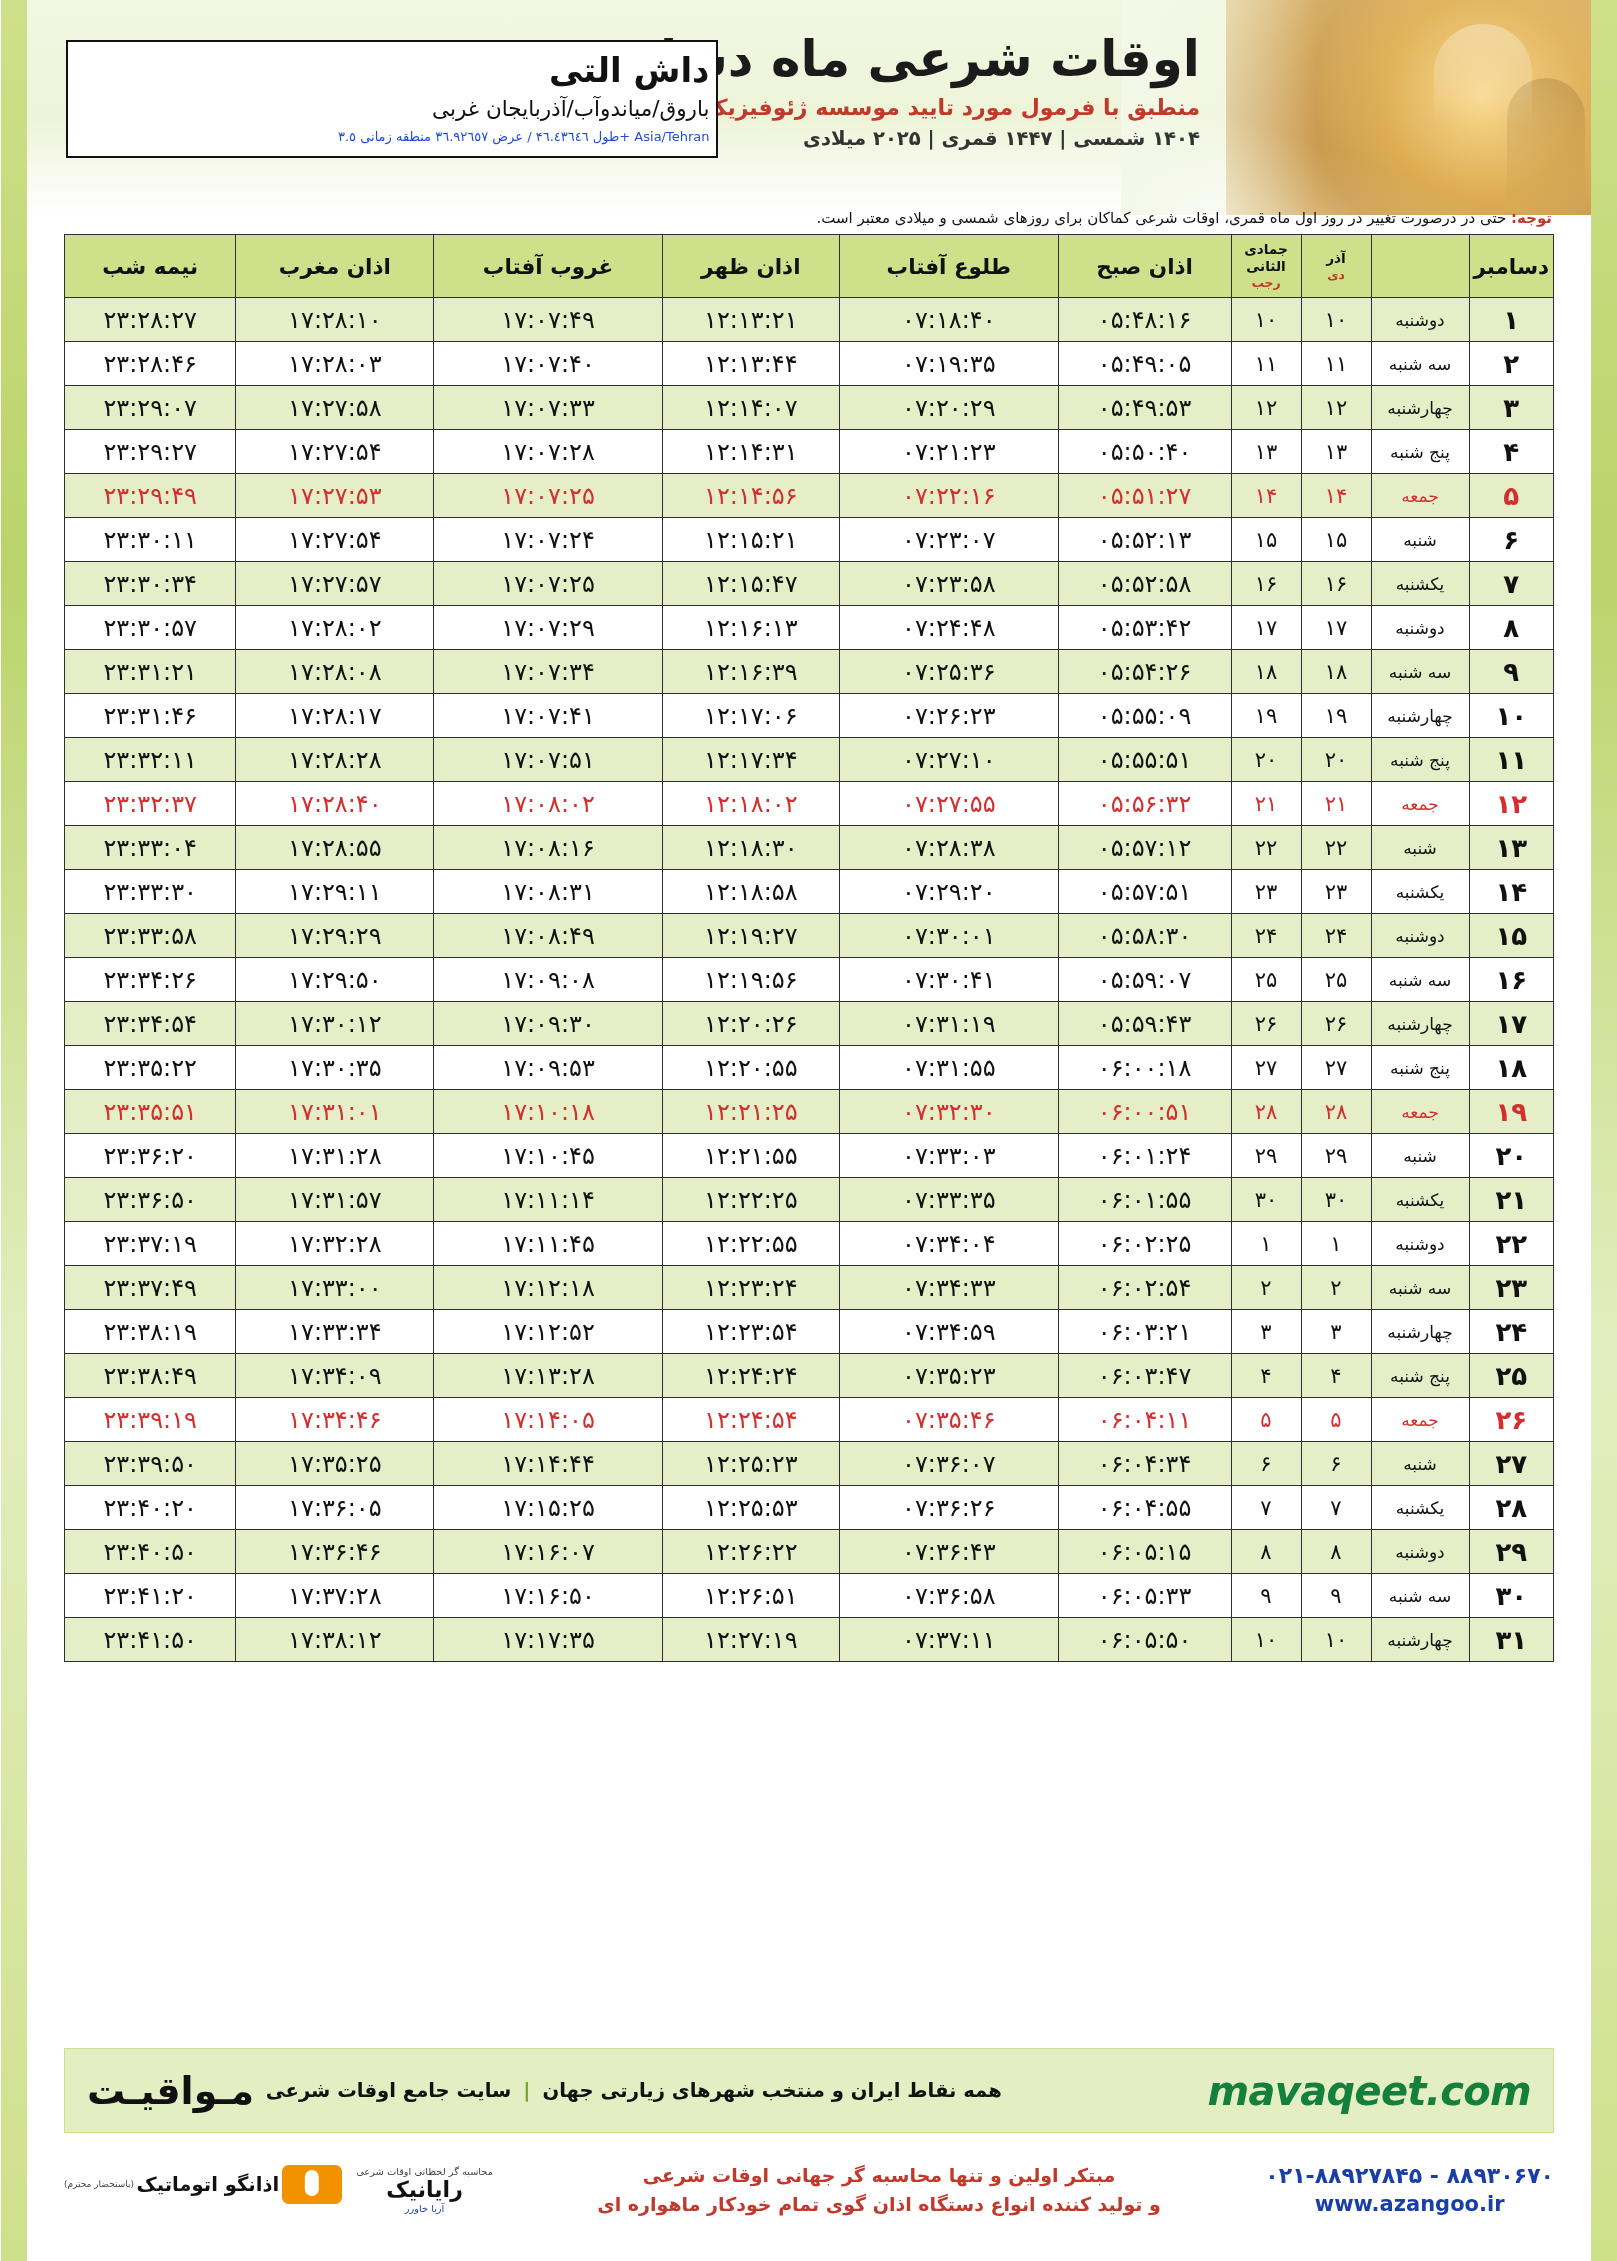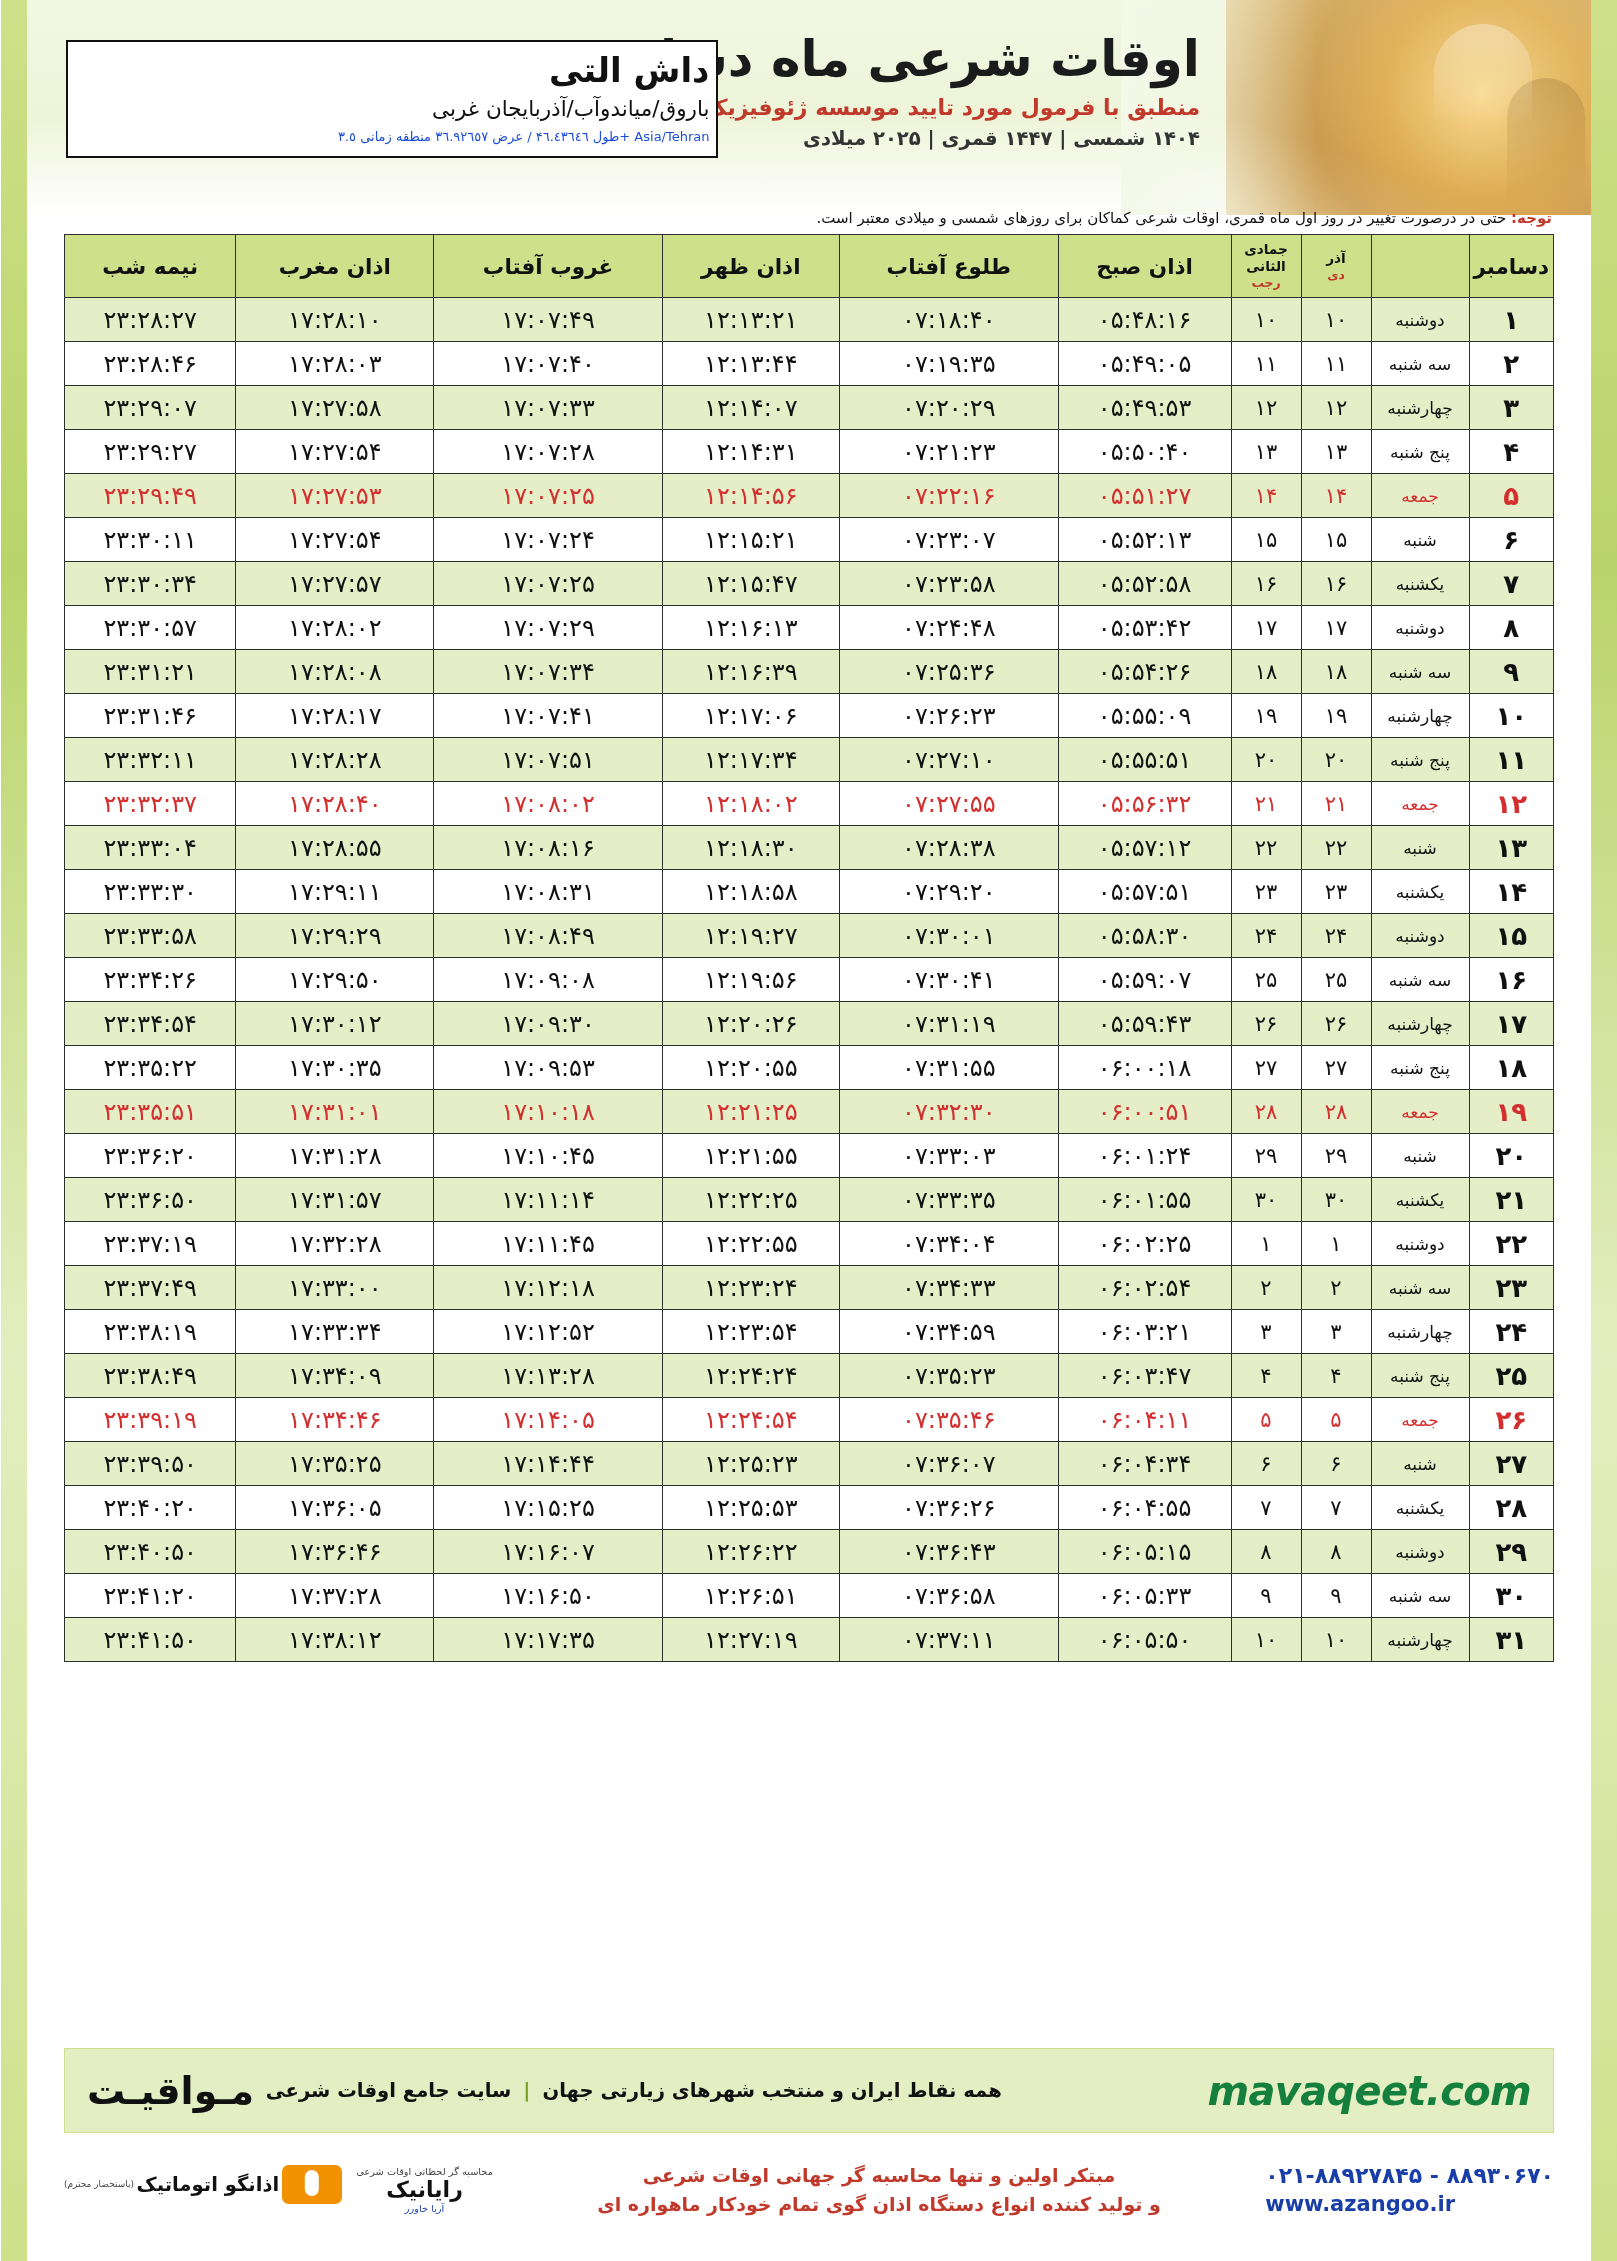--- a/index.html
+++ b/index.html
@@ -114,21 +114,21 @@
   .brand-right { display:flex; align-items:center; gap:11.7px; direction:rtl; }
   .brand-name { font-size:38px; font-weight:bold; color:#111; }
   .brand-tag { font-size:19.6px; color:#111; font-weight:bold; }
   .brand-tag .sep { color:#7aa02b; padding:0 5.2px; }
   .brand-url { font-size:40px; font-weight:bold; color:#15803d; direction:ltr; letter-spacing:-0.7px;font-style:italic;}
 
   .footer-bottom {
     position:absolute; left:37px; right:37px; bottom:26px; height:91px;
     display:flex; align-items:center; justify-content:space-between;
   }
-  .fb-left { text-align:left; direction:ltr; }
+  .fb-left { text-align:center; direction:ltr; }
   .fb-phone { font-size:22px; font-weight:bold; color:#1a3ea8; }
   .fb-site { font-size:21px; font-weight:bold; color:#1a3ea8; margin-top:3.9px;}
   .fb-mid { text-align:center; color:#c0392b; font-size:19px; font-weight:bold; line-height:1.5; }
   .fb-right { display:flex; align-items:flex-start; gap:14.4px; }
   .logo-azangoo {
     display:flex; flex-direction:row; align-items:center; gap:2.6px;
   }
   .logo-azangoo .mark {
     width:60px; height:39px; background:#f39200; border-radius:6.5px;
     position:relative;

